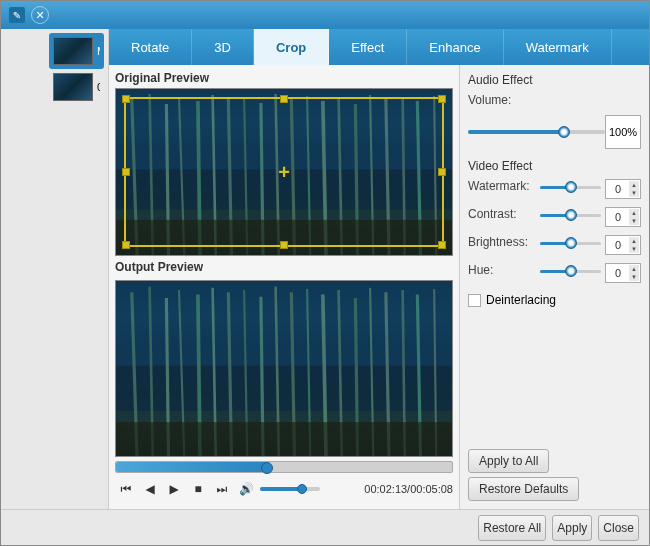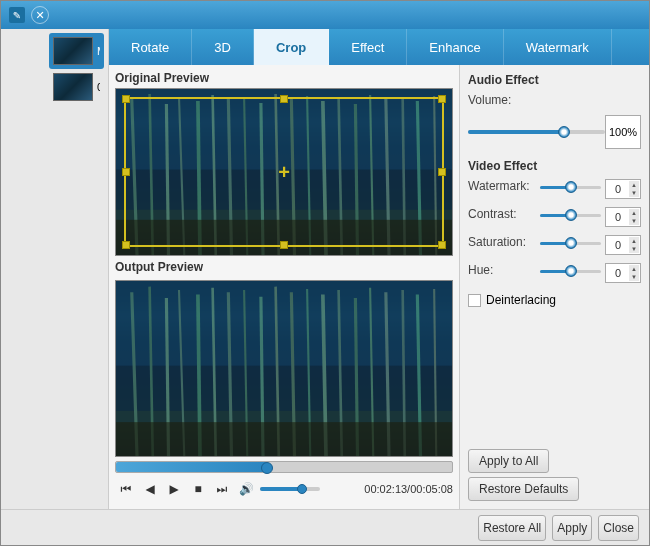--- a/index.html
+++ b/index.html
@@ -295,21 +295,21 @@
       background: #f0f0f0;
       border-left: 1px solid #ccc;
       padding: 8px;
       display: flex;
       flex-direction: column;
       flex-shrink: 0;
     }
 
     .section-title {
       font-size: 12px;
-      font-weight: bold;
+      font-weight: normal;
       color: #333;
       margin-bottom: 6px;
     }
 
     .control-row {
       display: flex;
       margin-bottom: 8px;
     }
     .control-label {
       font-size: 12px;
@@ -687,21 +687,21 @@
             <div class="value-box">
               <span style="margin-right:10px;">0</span>
               <div class="value-spinner">
                 <button class="spin-btn">▲</button>
                 <button class="spin-btn">▼</button>
               </div>
             </div>
           </div>
 
           <div class="control-row">
-            <span class="control-label">Saturation:</span>
+            <span class="control-label">Brightness:</span>
             <div class="slider-container">
               <div class="slider-track">
                 <div class="slider-fill" style="width:50%"></div>
                 <div class="slider-thumb" style="left:calc(50% - 6px)"></div>
               </div>
             </div>
             <div class="value-box">
               <span style="margin-right:10px;">0</span>
               <div class="value-spinner">
                 <button class="spin-btn">▲</button>

